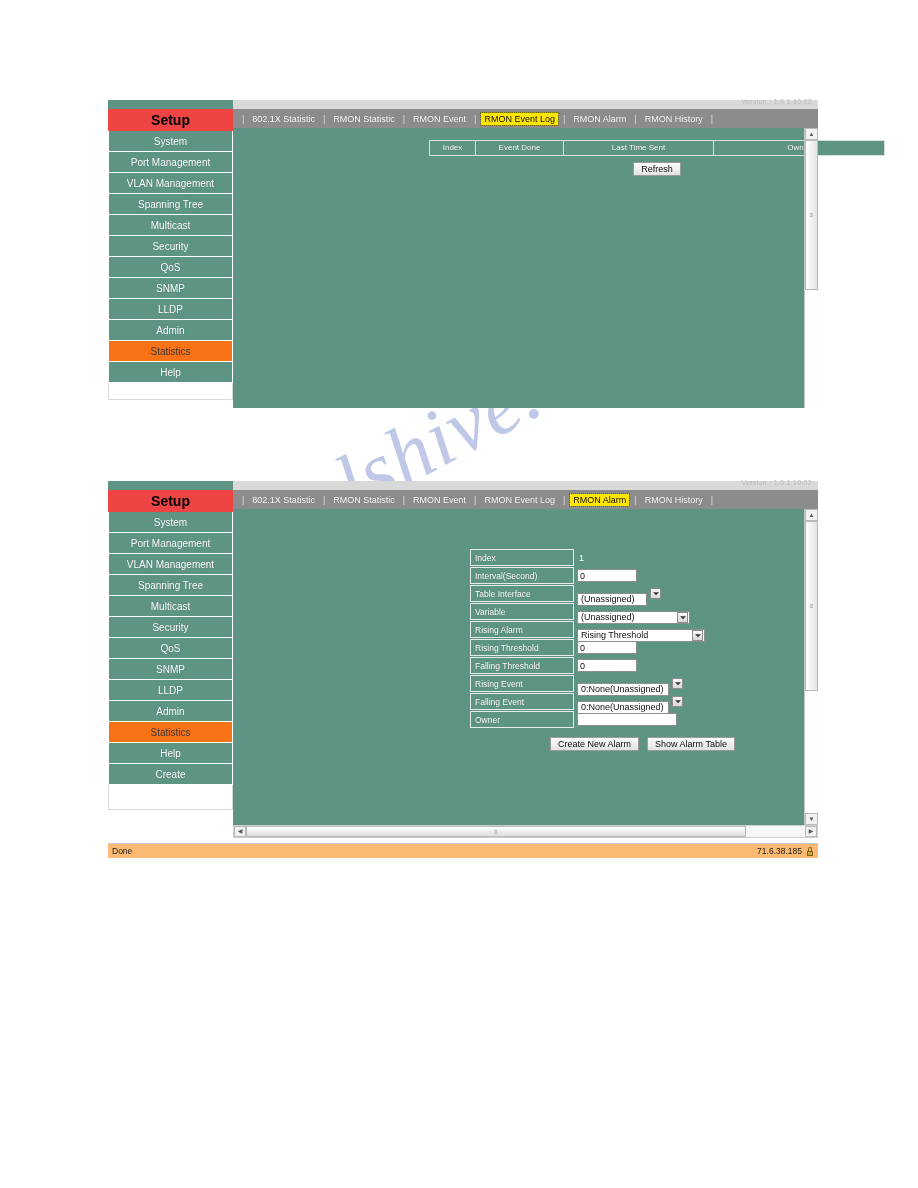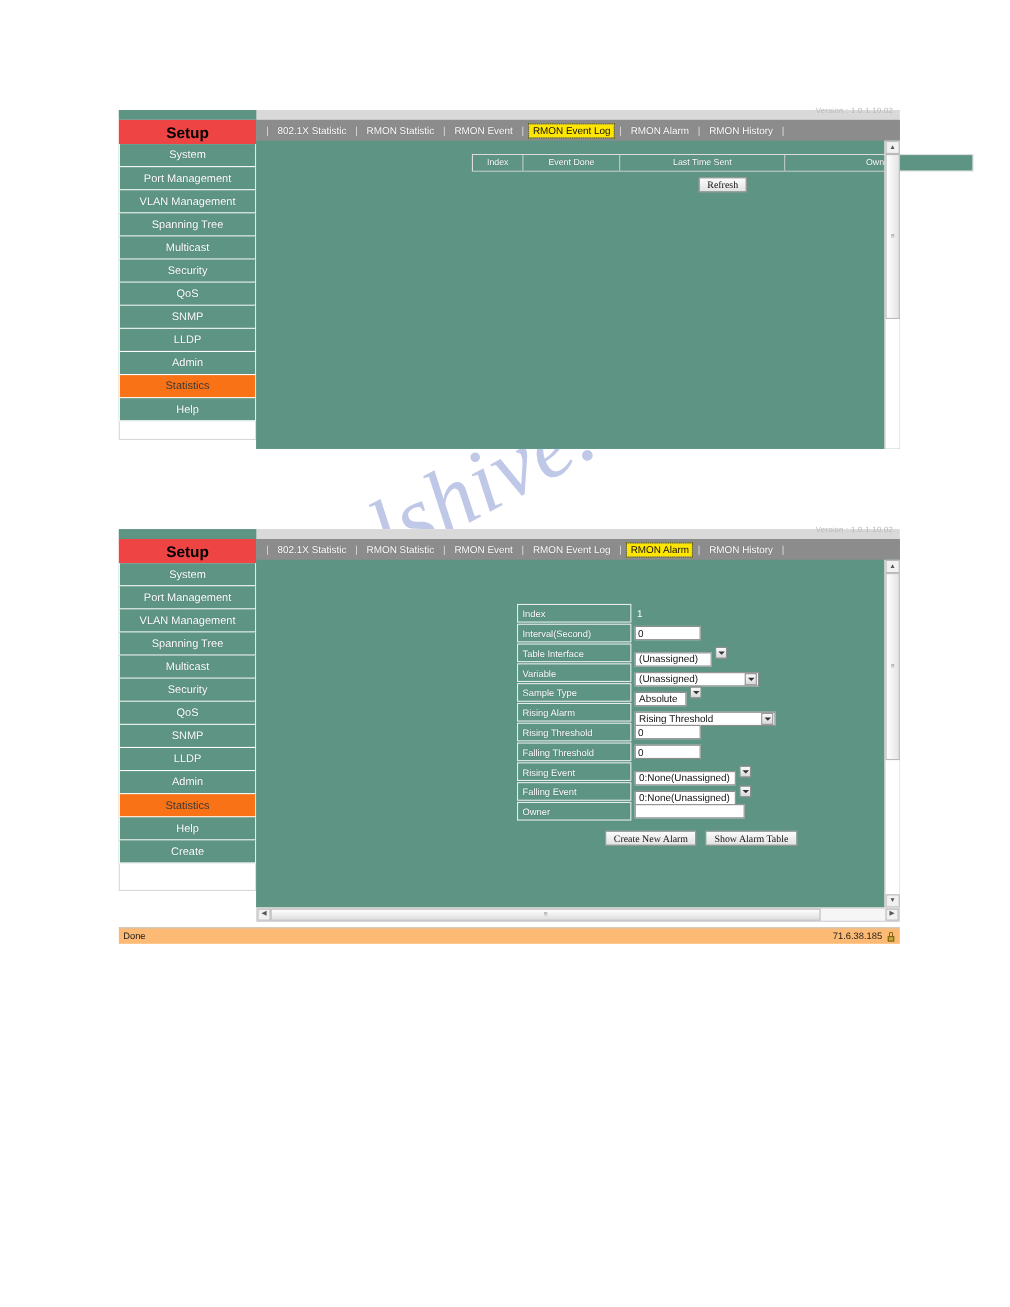--- a/index.html
+++ b/index.html
@@ -113,21 +113,21 @@
     border-right:1px solid #dcdcdc;box-sizing:border-box;
     text-shadow:0 0 1px rgba(0,0,0,.3);
   }
   .evt-table .th:last-child{border-right:none;}
   .btn{
     display:inline-block;
     font-size:9px;color:#111111;
     background:linear-gradient(to bottom,#fcfcfc,#e2e2e2);
     border:1px solid #9a9a9a;
     padding:1px 7px;box-sizing:border-box;
-    font-family:Liberation Serif, serif;
+    font-family:Liberation Sans, sans-serif;
   }
   .refresh-wrap{position:absolute;left:196px;top:30px;width:456px;text-align:center;}
 
   
   .form{position:absolute;left:237px;top:40px;}
   .frow{display:flex;align-items:center;height:17px;margin-bottom:1px;}
   .flabel{
     width:104px;height:17px;line-height:17px;
     font-size:8.5px;color:#ffffff;background:#5d9484;
     border:1px solid #e6ece9;box-sizing:border-box;
@@ -356,31 +356,20 @@
             <div class="fval">
               <div class="sel detached">
                 <div class="box" style="width: 113px;">
                   <span class="txt">(Unassigned)</span>
                   <span class="arrow"></span>
                 </div>
               </div>
             </div>
           </div>
           <div class="frow">
-            <div class="flabel">Sample Type</div>
-            <div class="fval">
-              <div class="sel detached">
-                <div class="box" style="width: 47px;">
-                  <span class="txt">Absolute</span>
-                </div>
-                <span class="arrow" style="margin-left: 3px;"></span>
-              </div>
-            </div>
-          </div>
-          <div class="frow">
             <div class="flabel">Rising Alarm</div>
             <div class="fval">
               <div class="sel detached">
                 <div class="box" style="width: 128px;">
                   <span class="txt">Rising Threshold</span>
                   <span class="arrow"></span>
                 </div>
               </div>
             </div>
           </div>

